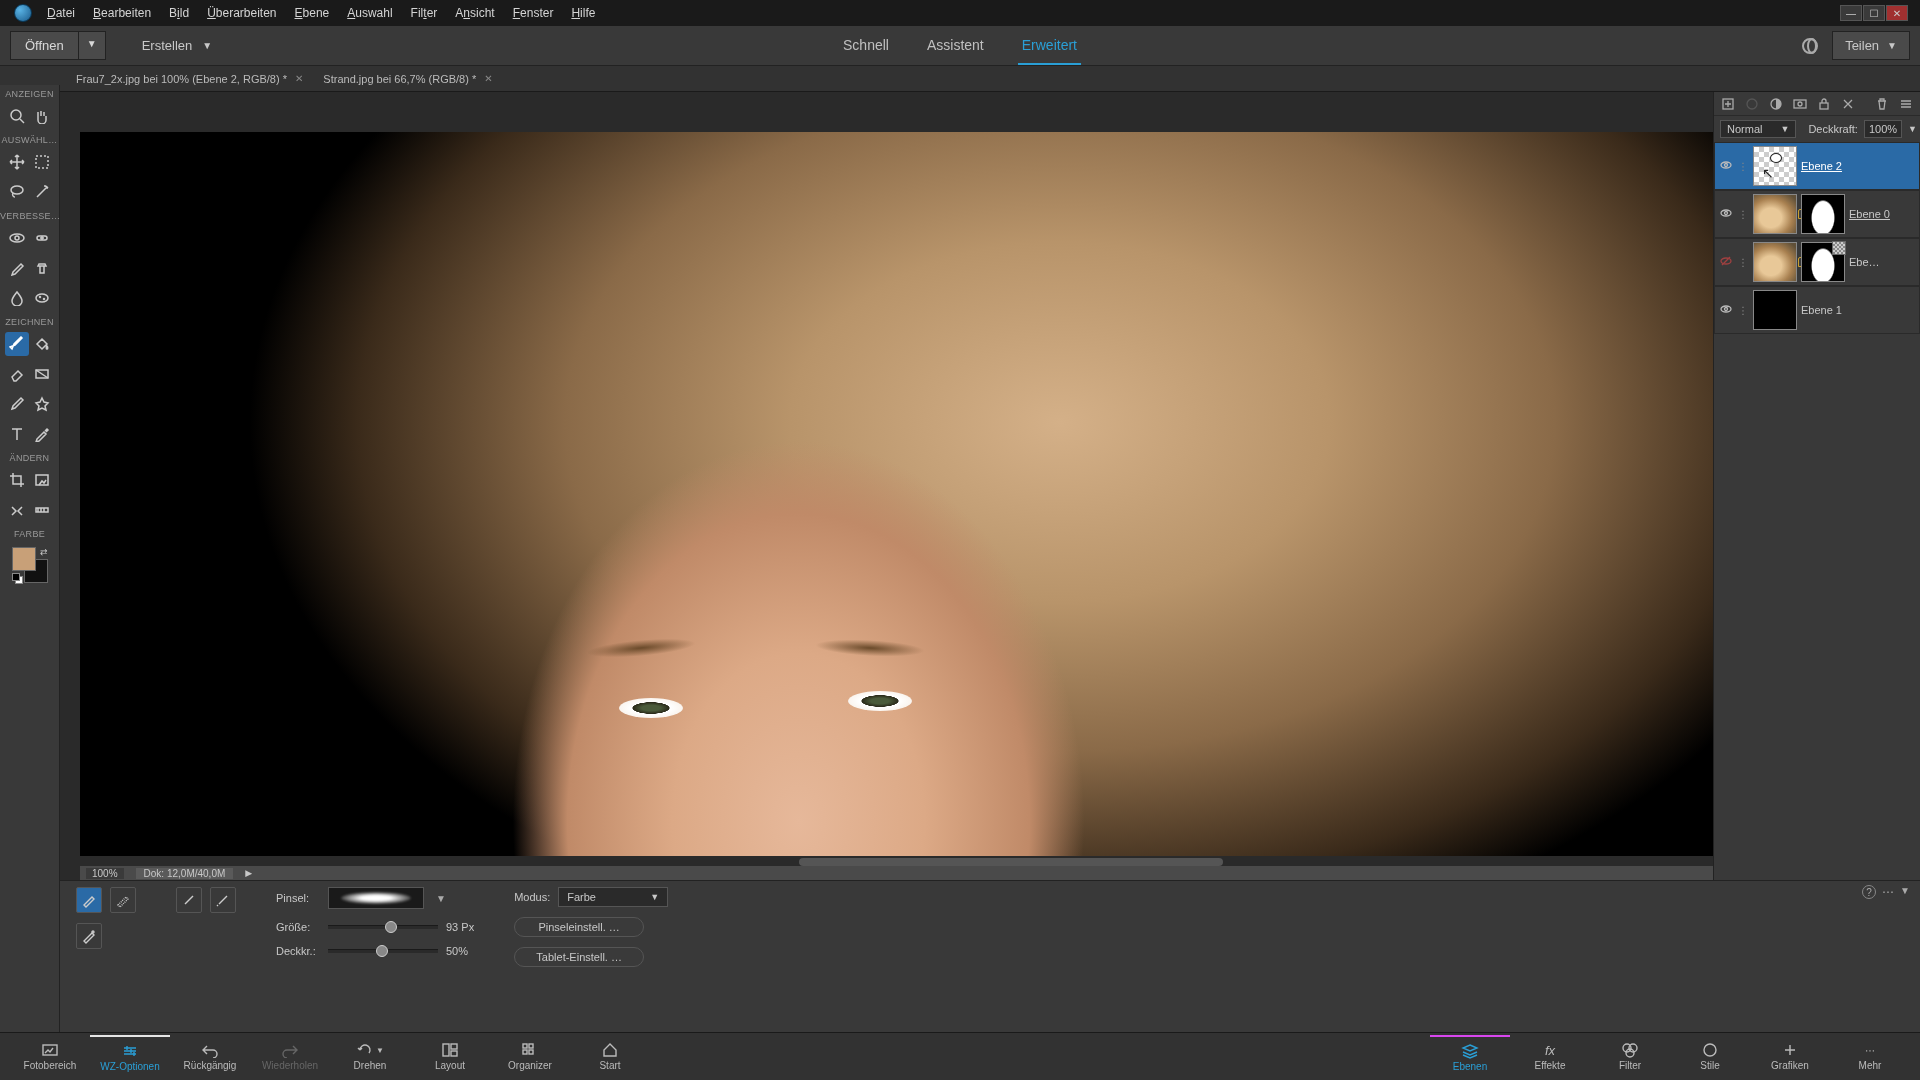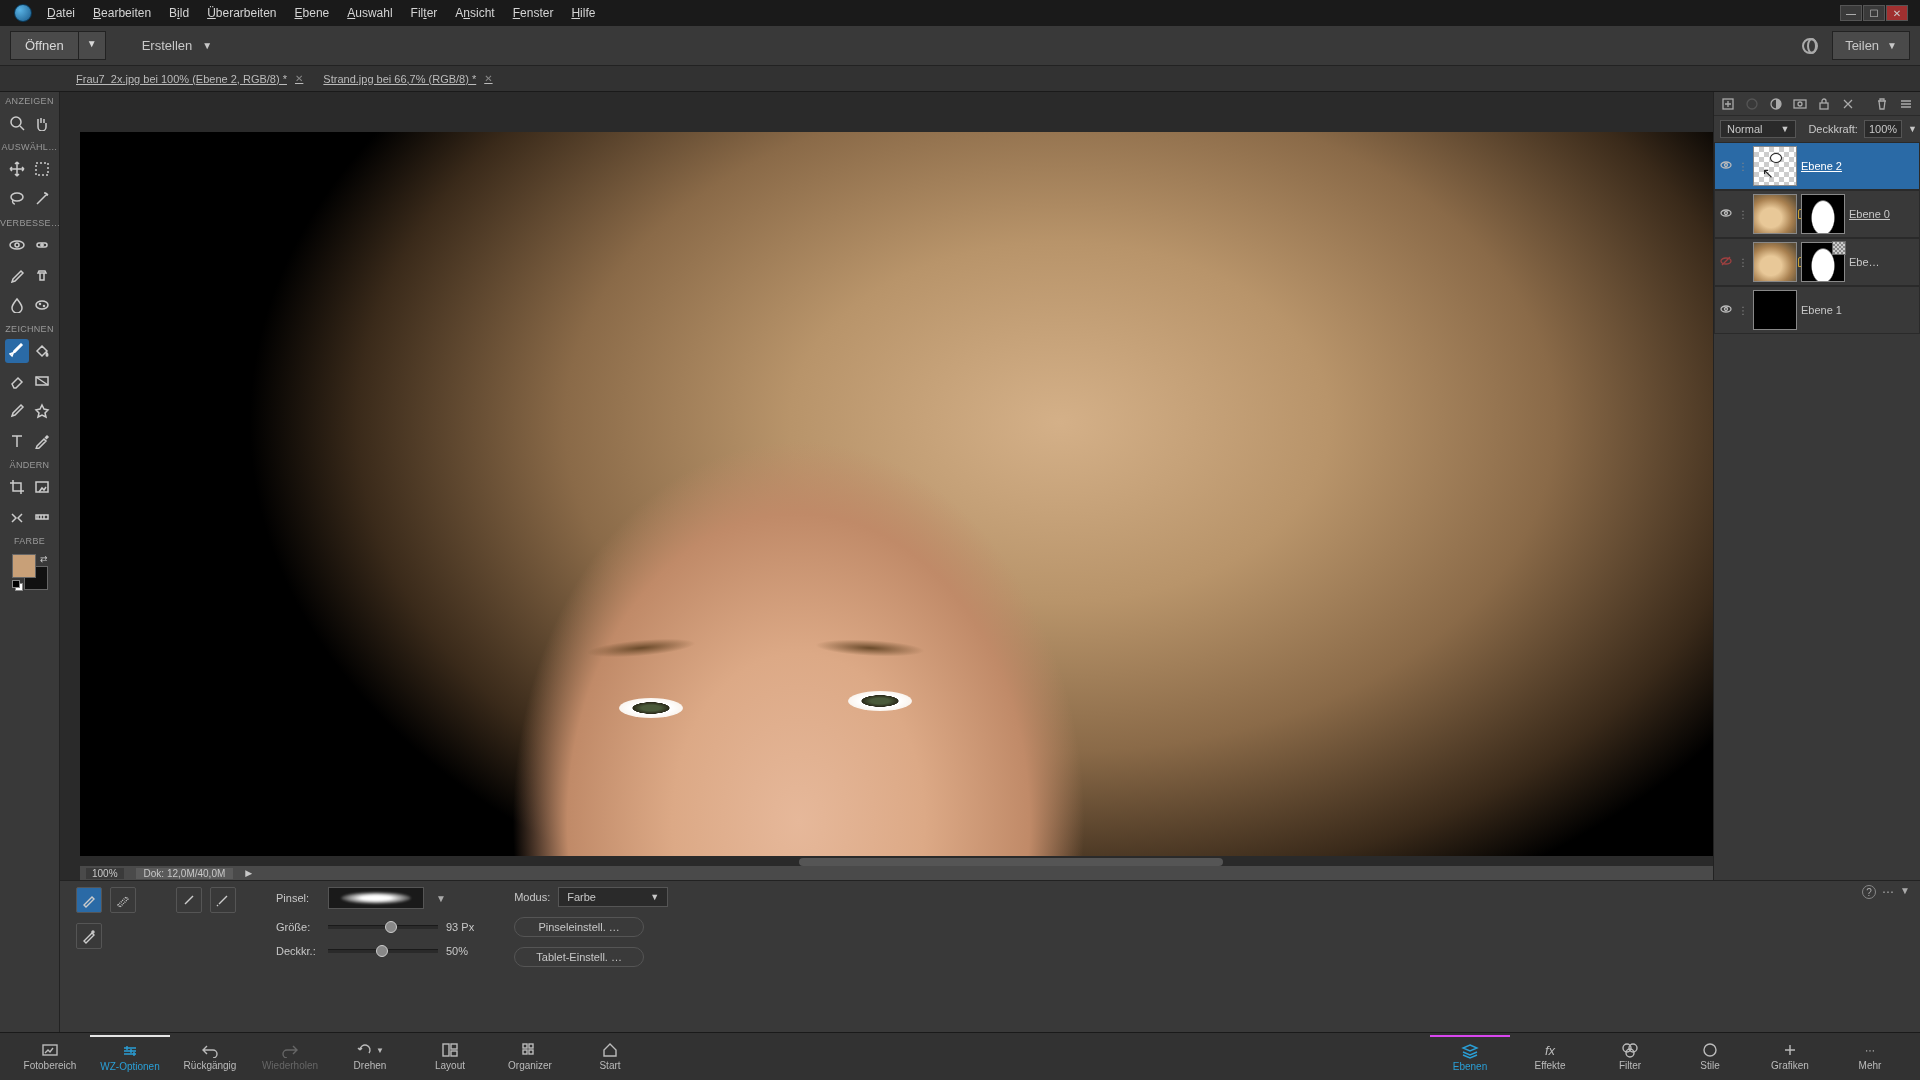--- a/index.html
+++ b/index.html
@@ -23,25 +23,25 @@
 .center-tabs { position: absolute; left: 50%; transform: translateX(-50%); display: flex; gap: 30px; font-size: 14px; }
 .center-tab { padding: 10px 4px; color: #c0c0c0; }
 .center-tab.active { color: #2a9fd6; border-bottom: 2px solid #2a9fd6; }
 .topbar-right { margin-left: auto; display: flex; align-items: center; gap: 14px; }
 .share-btn { background: #4a4a4a; border: 1px solid #222; padding: 6px 12px; font-size: 13px; display: flex; align-items: center; gap: 8px; }
 .circle-icon { width: 16px; height: 16px; border: 2px solid #aaa; border-radius: 50%; position: relative; }
 .circle-icon::after { content: ""; position: absolute; left: 50%; top: -2px; bottom: -2px; width: 6px; margin-left: -3px; border: 2px solid #aaa; border-radius: 50%; }
 
 
 .doctabs { height: 26px; background: #323232; display: flex; align-items: center; padding-left: 66px; font-size: 11px; border-bottom: 1px solid #1a1a1a; }
-.doctab { padding: 5px 10px; color: #bbb; display: flex; align-items: center; gap: 8px; text-decoration: underline; }
+.doctab { padding: 5px 10px; color: #bbb; display: flex; align-items: center; gap: 8px; }
 .doctab .x { font-size: 10px; color: #888; }
 
 
-.toolbox { position: absolute; left: 0; top: 92px; width: 60px; bottom: 0; background: #393939; border-right: 1px solid #222; }
+.toolbox { position: absolute; left: 0; top: 85px; width: 60px; bottom: 0; background: #393939; border-right: 1px solid #222; }
 .tool-sect { font-size: 9px; text-align: center; color: #999; padding: 4px 0 2px; letter-spacing: 0.3px; }
 .tool-row { display: flex; justify-content: space-around; padding: 3px 4px; }
 .tool-cell { width: 24px; height: 24px; display: flex; align-items: center; justify-content: center; color: #ccc; border-radius: 3px; }
 .tool-cell.sel { background: #2a6aa6; }
 .tool-cell svg { width: 16px; height: 16px; fill: none; stroke: #ccc; stroke-width: 1.5; }
 .tool-cell.sel svg { stroke: #fff; }
 .color-swatches { margin: 6px auto 0; width: 36px; height: 36px; position: relative; }
 .sw-fg { position: absolute; left: 0; top: 0; width: 24px; height: 24px; background: #c8a078; border: 1px solid #666; }
 .sw-bg { position: absolute; right: 0; bottom: 0; width: 24px; height: 24px; background: #111; border: 1px solid #666; }
 .sw-swap { position: absolute; right: 0; top: 0; font-size: 9px; color: #ccc; }
@@ -158,20 +158,25 @@
 
 <div class="topbar">
   <div class="btn-group">
     <div class="btn-main">Öffnen</div>
     <div class="btn-caret">▼</div>
   </div>
   <div class="create">
     <span>Erstellen</span>
     <span style="font-size:10px">▼</span>
   </div>
+  <div class="center-tabs">
+    <div class="center-tab">Schnell</div>
+    <div class="center-tab">Assistent</div>
+    <div class="center-tab active">Erweitert</div>
+  </div>
   <div class="topbar-right">
     <div class="circle-icon"></div>
     <div class="share-btn">
       <span>Teilen</span>
       <span style="font-size:10px">▼</span>
     </div>
   </div>
 </div>
 
 <div class="doctabs">

